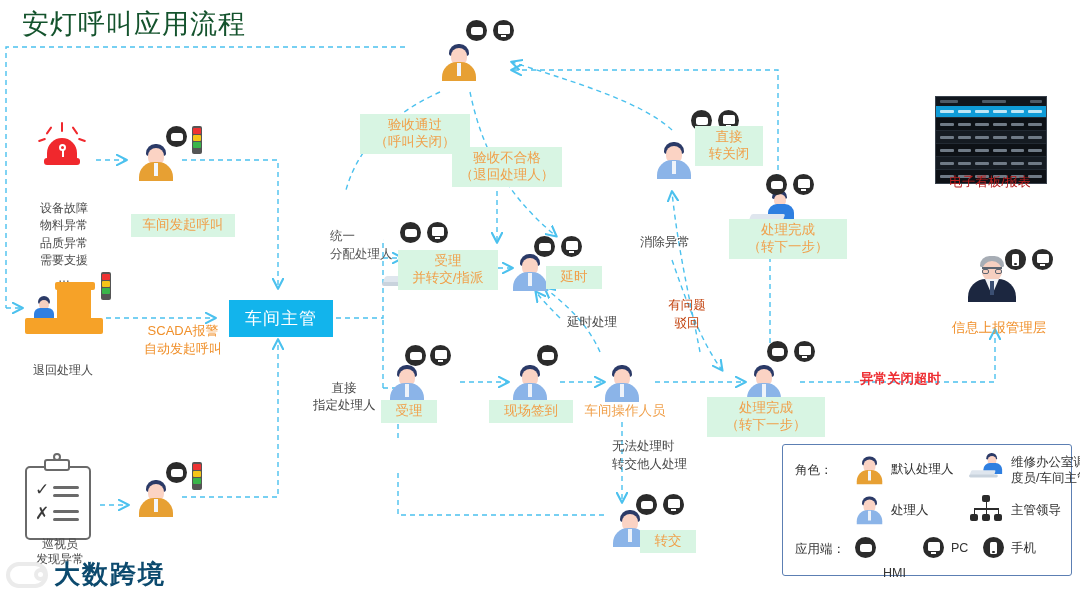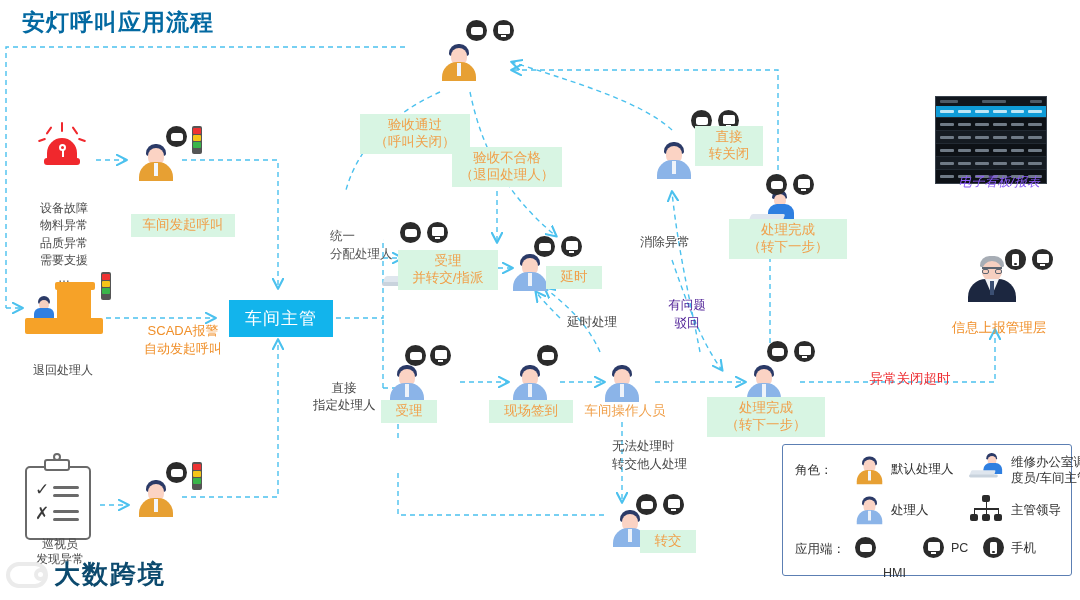--- a/index.html
+++ b/index.html
@@ -9,37 +9,37 @@
     font-family:"Liberation Sans","DejaVu Sans",sans-serif;
     overflow:hidden;
     position:relative;
   }
   #canvas{position:absolute;left:0;top:0;width:1080px;height:600px;}
   #svg-layer{position:absolute;left:0;top:0;width:1080px;height:600px;pointer-events:none;}
   .lbl{position:absolute;white-space:pre;line-height:1.25;}
 
   .title{
     left:22px;top:8px;
-    font-size:23px;font-weight:bold;color:#0369a1;
+    font-size:27px;font-weight:normal;color:#14532d;
     letter-spacing:1px;
   }
 
   
   .hl{
     background:#d8f5e3;
     color:#f0a04b;
     font-size:13.5px;
     text-align:center;
     padding:3px 7px;
     font-weight:500;
   }
   .orange{color:#f0902b;font-size:13px;text-align:center;}
   .gray{color:#565656;font-size:12.5px;text-align:center;}
-  .dark{color:#8b5cf6;font-size:13px;text-align:right;font-style:italic;}
-  .red{color:#ee2f34;font-size:13.5px;text-align:center;font-weight:400;}
+  .dark{color:#b91c1c;font-size:13px;text-align:center;}
+  .red{color:#ee2f34;font-size:13.5px;font-weight:700;}
 
   .andon-box{
     position:absolute;
     background:#12b4ec;
     color:#ffffff;
     font-size:17px;
     font-weight:500;
     padding:7px 16px;
     text-align:center;
     letter-spacing:1px;
@@ -422,21 +422,21 @@
   </div>
   <div class="dev hmi" style="left:636px;top:494px;">
       <i></i>
     </div>
   <div class="dev pc" style="left:663px;top:494px;">
       <i></i>
     </div>
   <div class="lbl hl" style="left:640px;top:530px;width:42px;">转交</div>
 
   <div class="lbl gray" style="left:632px;top:235px;width:66px;color:#4a4a4a;">消除异常</div>
-  <div class="lbl gray" style="left:663px;top:297px;width:48px;line-height:1.4;color:#4c1d95;">有问题
+  <div class="lbl gray" style="left:663px;top:297px;width:48px;line-height:1.4;color:#c2410c;">有问题
 驳回</div>
 
   <div class="person blue" style="left:652px;top:140px;">
     <div class="hair"></div>
       <div class="face"></div>
       <div class="body"></div>
       <div class="tie"></div>
   </div>
   <div class="dev hmi" style="left:691px;top:110px;">
       <i></i>

